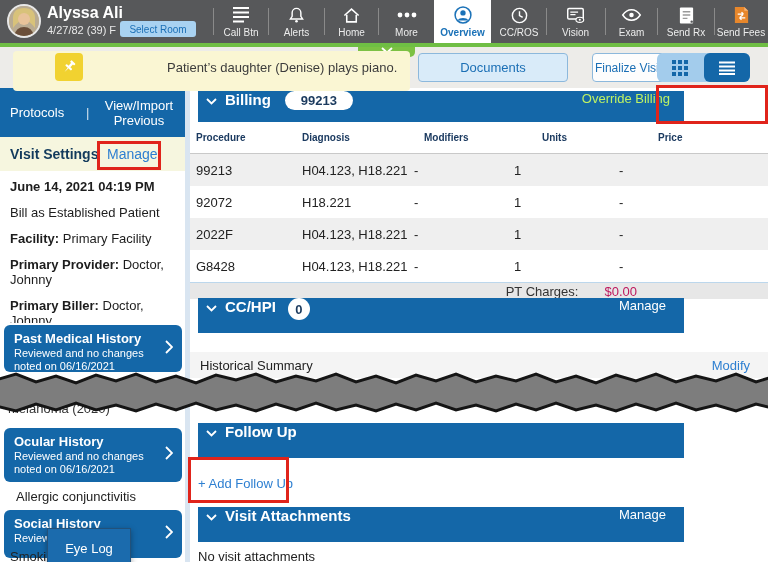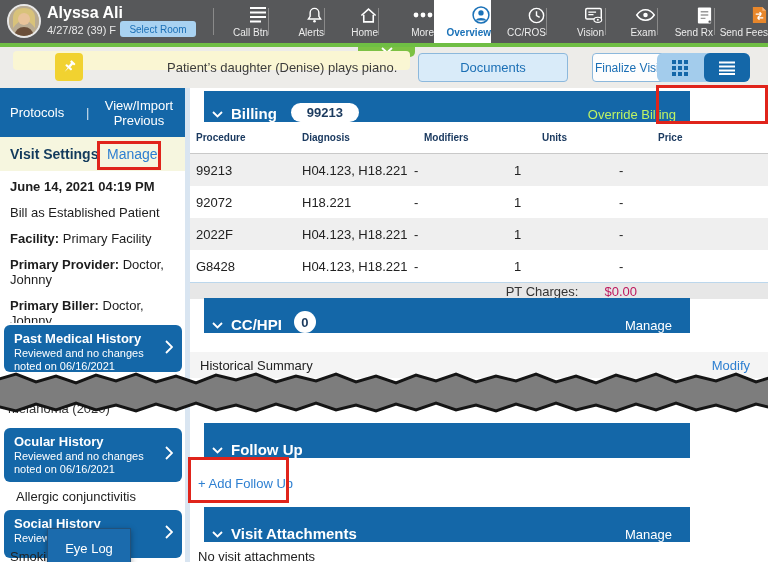--- a/index.html
+++ b/index.html
@@ -10,32 +10,32 @@
   .topbar { position:absolute; left:0; top:0; width:768px; height:43px; background:#57585a; z-index:5; }
   .avatar { position:absolute; left:7px; top:4px; width:34px; height:34px; border-radius:50%;
             border:2px solid #e8e8e8; overflow:hidden; background:#b9b2a6; }
   .pt-name { position:absolute; left:47px; top:4px; color:#fff; font-size:16px; font-weight:bold; }
   .pt-dob  { position:absolute; left:47px; top:24px; color:#e9e9e9; font-size:11px; }
   .select-room { position:absolute; left:120px; top:21px; width:76px; height:16px;
                  background:#a9d2f1; border:none; border-radius:3px; color:#1b6fb5;
                  font-size:10px; font-family:inherit; }
   .tb-div { position:absolute; top:8px; width:1px; height:27px; background:#8a8a8a; }
   .tb-tab { position:absolute; top:0; height:43px; display:flex; flex-direction:column;
-            align-items:flex-end; justify-content:flex-start; padding-top:4px; }
+            align-items:center; justify-content:flex-start; padding-top:4px; }
   .tb-tab .tb-icon { height:22px; display:flex; align-items:center; justify-content:center; }
   .tb-tab .tb-label { font-size:10px; color:#ececec; margin-top:1px; white-space:nowrap; }
   .tb-tab.active { background:#fff; }
   .tb-tab.active .tb-label { color:#1b72b8; font-weight:bold; }
 
   
   .greenline { position:absolute; left:0; top:43px; width:768px; height:4px; background:#6fbe44; z-index:4; }
   .banner { position:absolute; left:0; top:47px; width:768px; height:41px; background:#edece9; z-index:3; }
   .green-tab { position:absolute; left:358px; top:-3px; width:57px; height:13px; background:#7cc144;
                border-radius:0 0 5px 5px; display:flex; align-items:center; justify-content:center; }
-  .note { position:absolute; left:13px; top:4px; width:397px; height:19px; background:#faf6d3;
+  .note { position:absolute; left:13px; top:4px; width:397px; height:40px; background:#faf6d3;
           border-radius:4px; display:flex; align-items:center;padding-left:10px; }
   .pin-box { position:absolute; left:42px; top:2px; width:28px; height:28px; background:#f1d230;
              border-radius:4px; display:flex; align-items:center; justify-content:center; }
   .note-text { position:absolute; left:154px; top:9px; font-size:13px; color:#3c3c3c; white-space:nowrap; }
   .btn-doc { position:absolute; left:418px; top:6px; width:150px; height:29px; background:#d9ebf9;
              border:1px solid #8cb8dc; border-radius:4px; color:#1b6fb5; font-size:13px; font-family:inherit; }
   .btn-fin { position:absolute; left:572px; top:6px; width:73px; height:29px; background:#fdfdfd;
              border:1px solid #8cb8dc; border-radius:4px; color:#1b6fb5; font-size:12px; font-family:inherit;margin-left:20px; }
   .view-toggle { position:absolute; left:657px; top:6px; width:93px; height:29px; background:#a3ccec;
                  border-radius:6px; display:flex; }
@@ -65,22 +65,22 @@
   .side-item { position:absolute; left:0; width:185px; background:#fff; font-size:13px; color:#222;
                display:flex; align-items:center; padding-left:16px; }
   .torn-text { position:absolute; left:8px; top:313px; font-size:13px; color:#333; z-index:1; }
   .smoking { position:absolute; left:10px; top:461px; font-size:13px; color:#222; }
   .eyelog-btn { position:absolute; left:47px; top:440px; width:84px; height:40px; background:#1b6bad;
                 border:1px solid rgba(40,60,80,.55); color:#fff; font-size:13px; font-family:inherit;
                 box-shadow:0 2px 6px rgba(0,0,0,.35); z-index:6; }
 
   
   .main { position:absolute; left:190px; top:88px; width:578px; height:474px; background:#fff; z-index:2; }
-  .sec-hdr { position:absolute; left:14px; width:486px; height:35px; background:#1467a8; color:#fff;
-             display:flex; align-items:flex-end; }
+  .sec-hdr { position:absolute; left:8px; width:486px; height:35px; background:#1467a8; color:#fff;
+             display:flex; align-items:flex-start; }
   .sec-hdr .chev { margin-left:8px; margin-right:8px; }
   .sec-title { font-size:15px; font-weight:bold; }
   .sec-manage { position:absolute; right:18px; font-size:13px; color:#fff; }
   .hdr-billing { top:3px; height:31px; }
   .badge-pill { margin-left:14px; background:#fff; color:#1b3a5e; font-size:13px; font-weight:bold;
                 border-radius:12px; padding:2px 16px; }
   .override { position:absolute; right:14px; font-size:13px; color:#bef264; }
   .tbl-hdr { position:absolute; left:0; top:34px; width:578px; height:32px; border-bottom:1px solid #c9c9c9;
              display:grid; grid-template-columns:106px 112px 100px 105px 1fr; align-items:center;
              padding-left:6px; font-size:10px; font-weight:bold; color:#1b3a60; }

